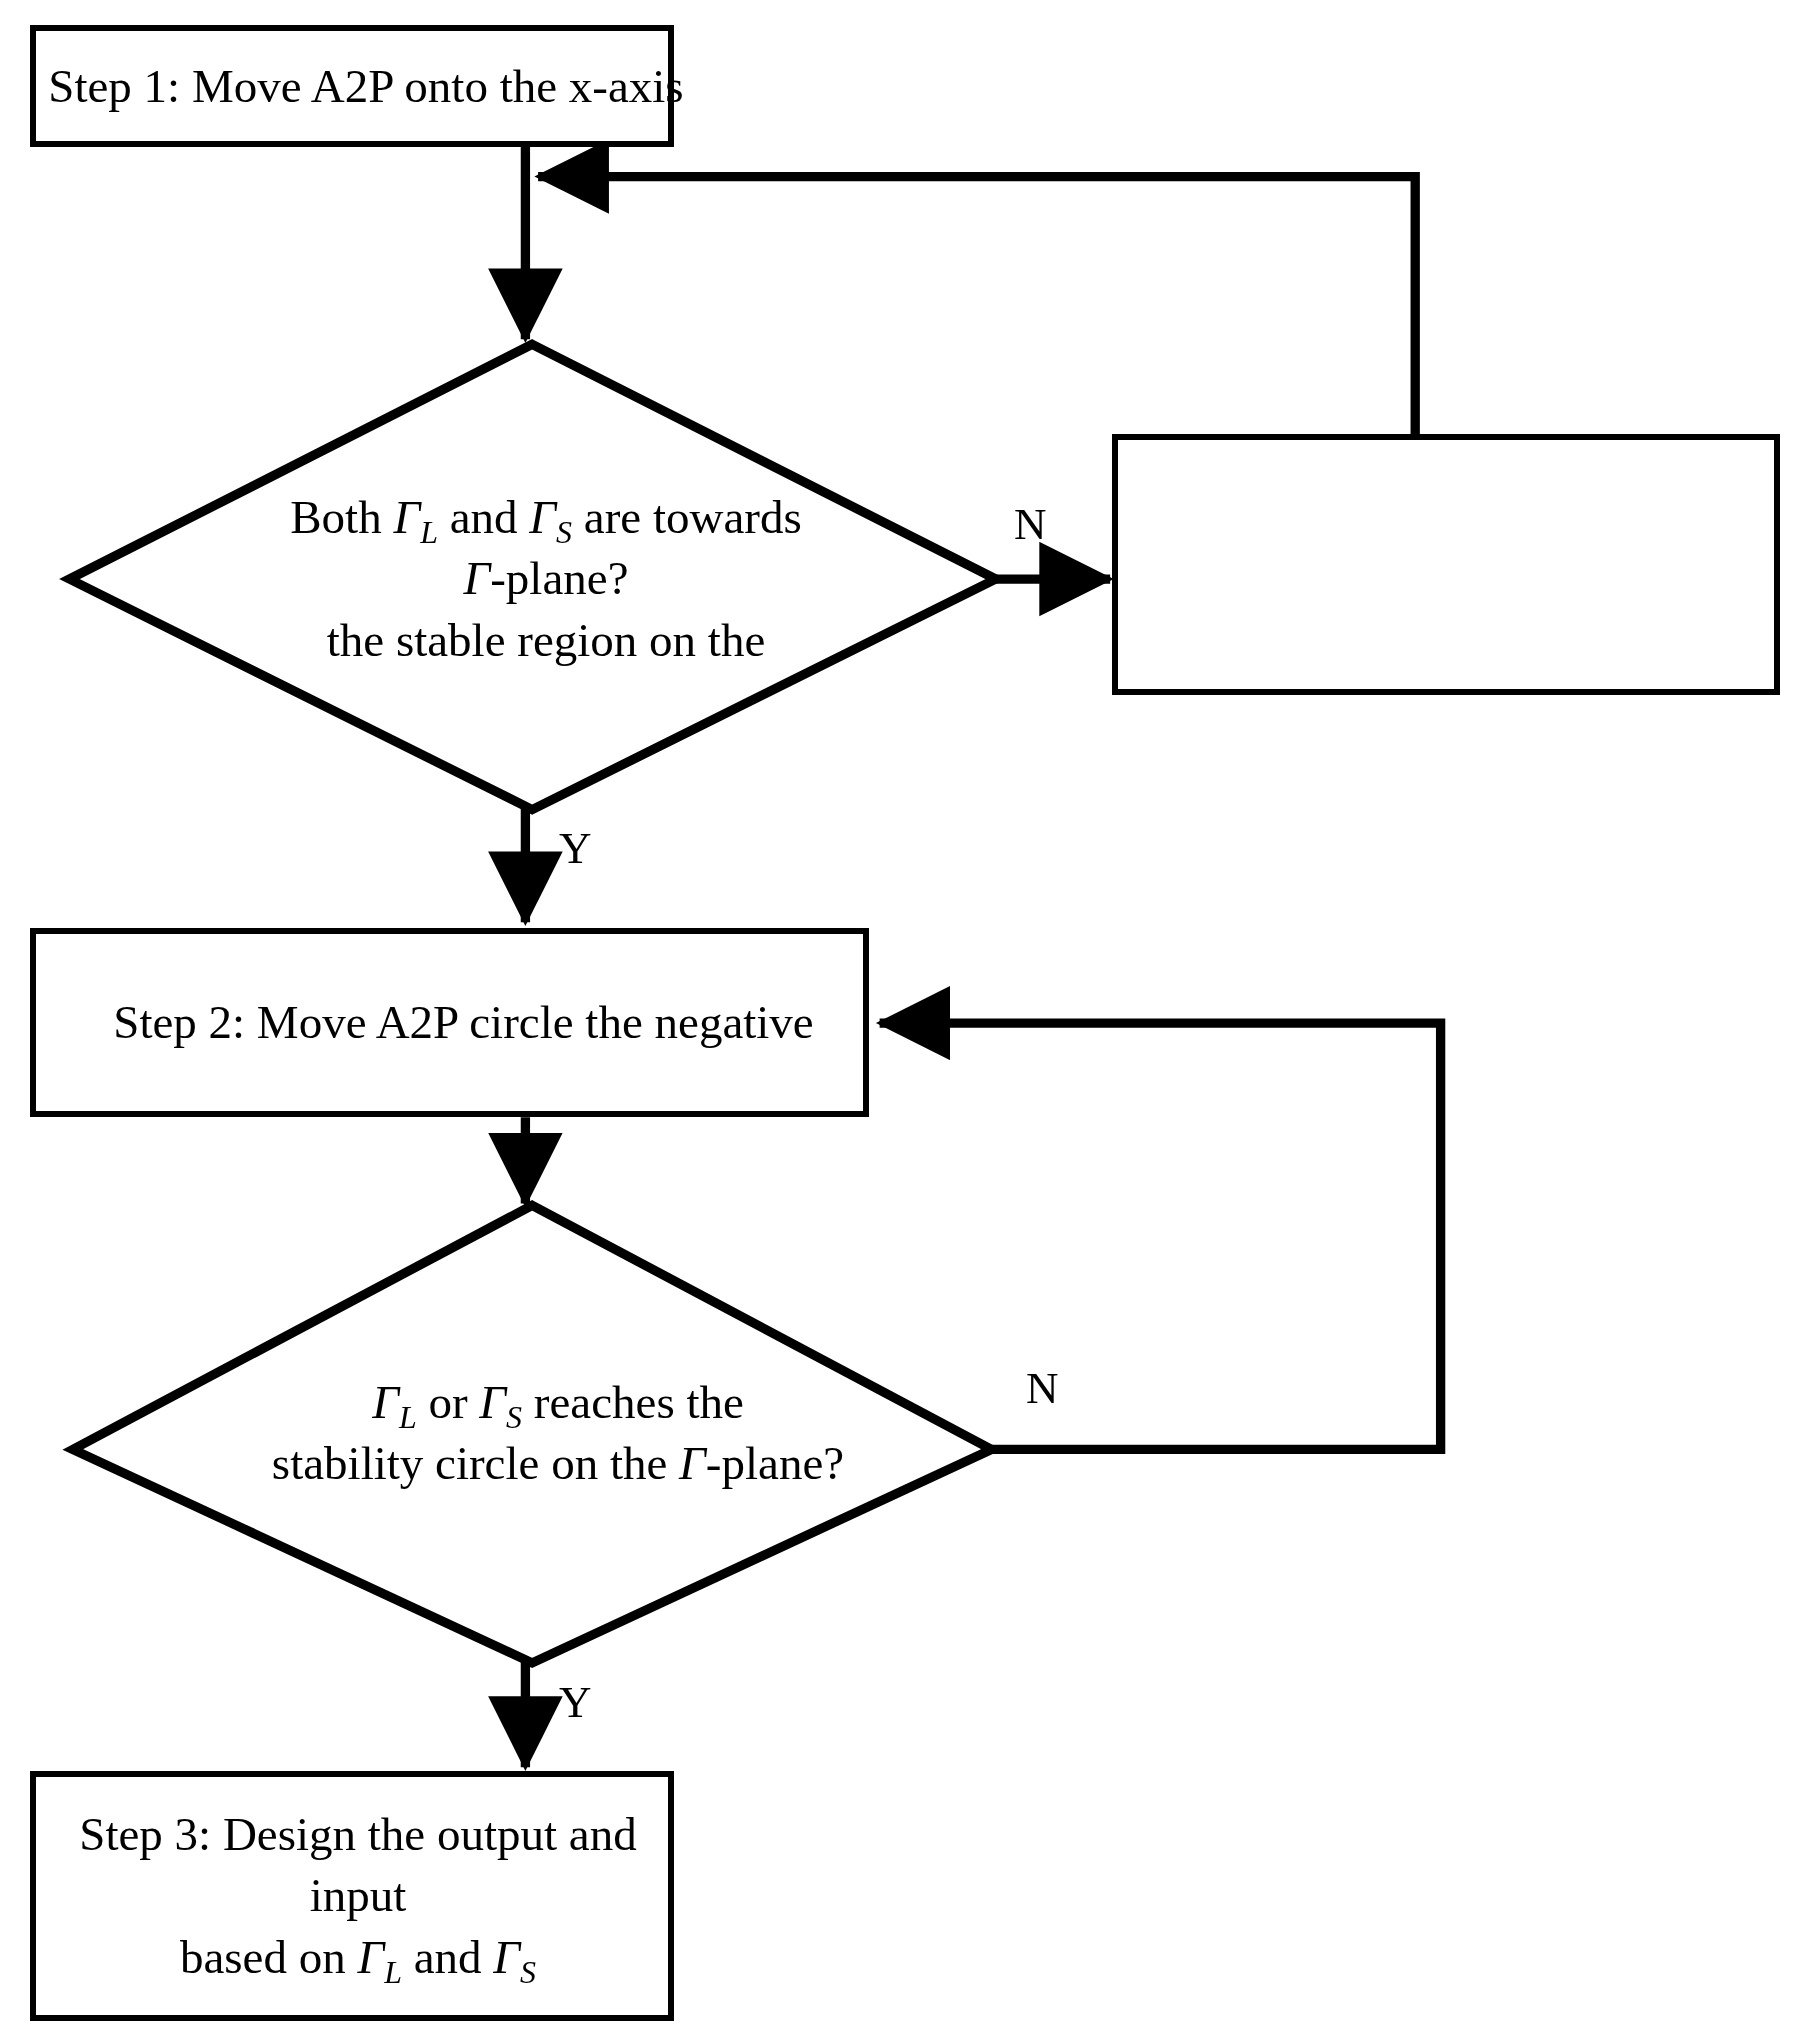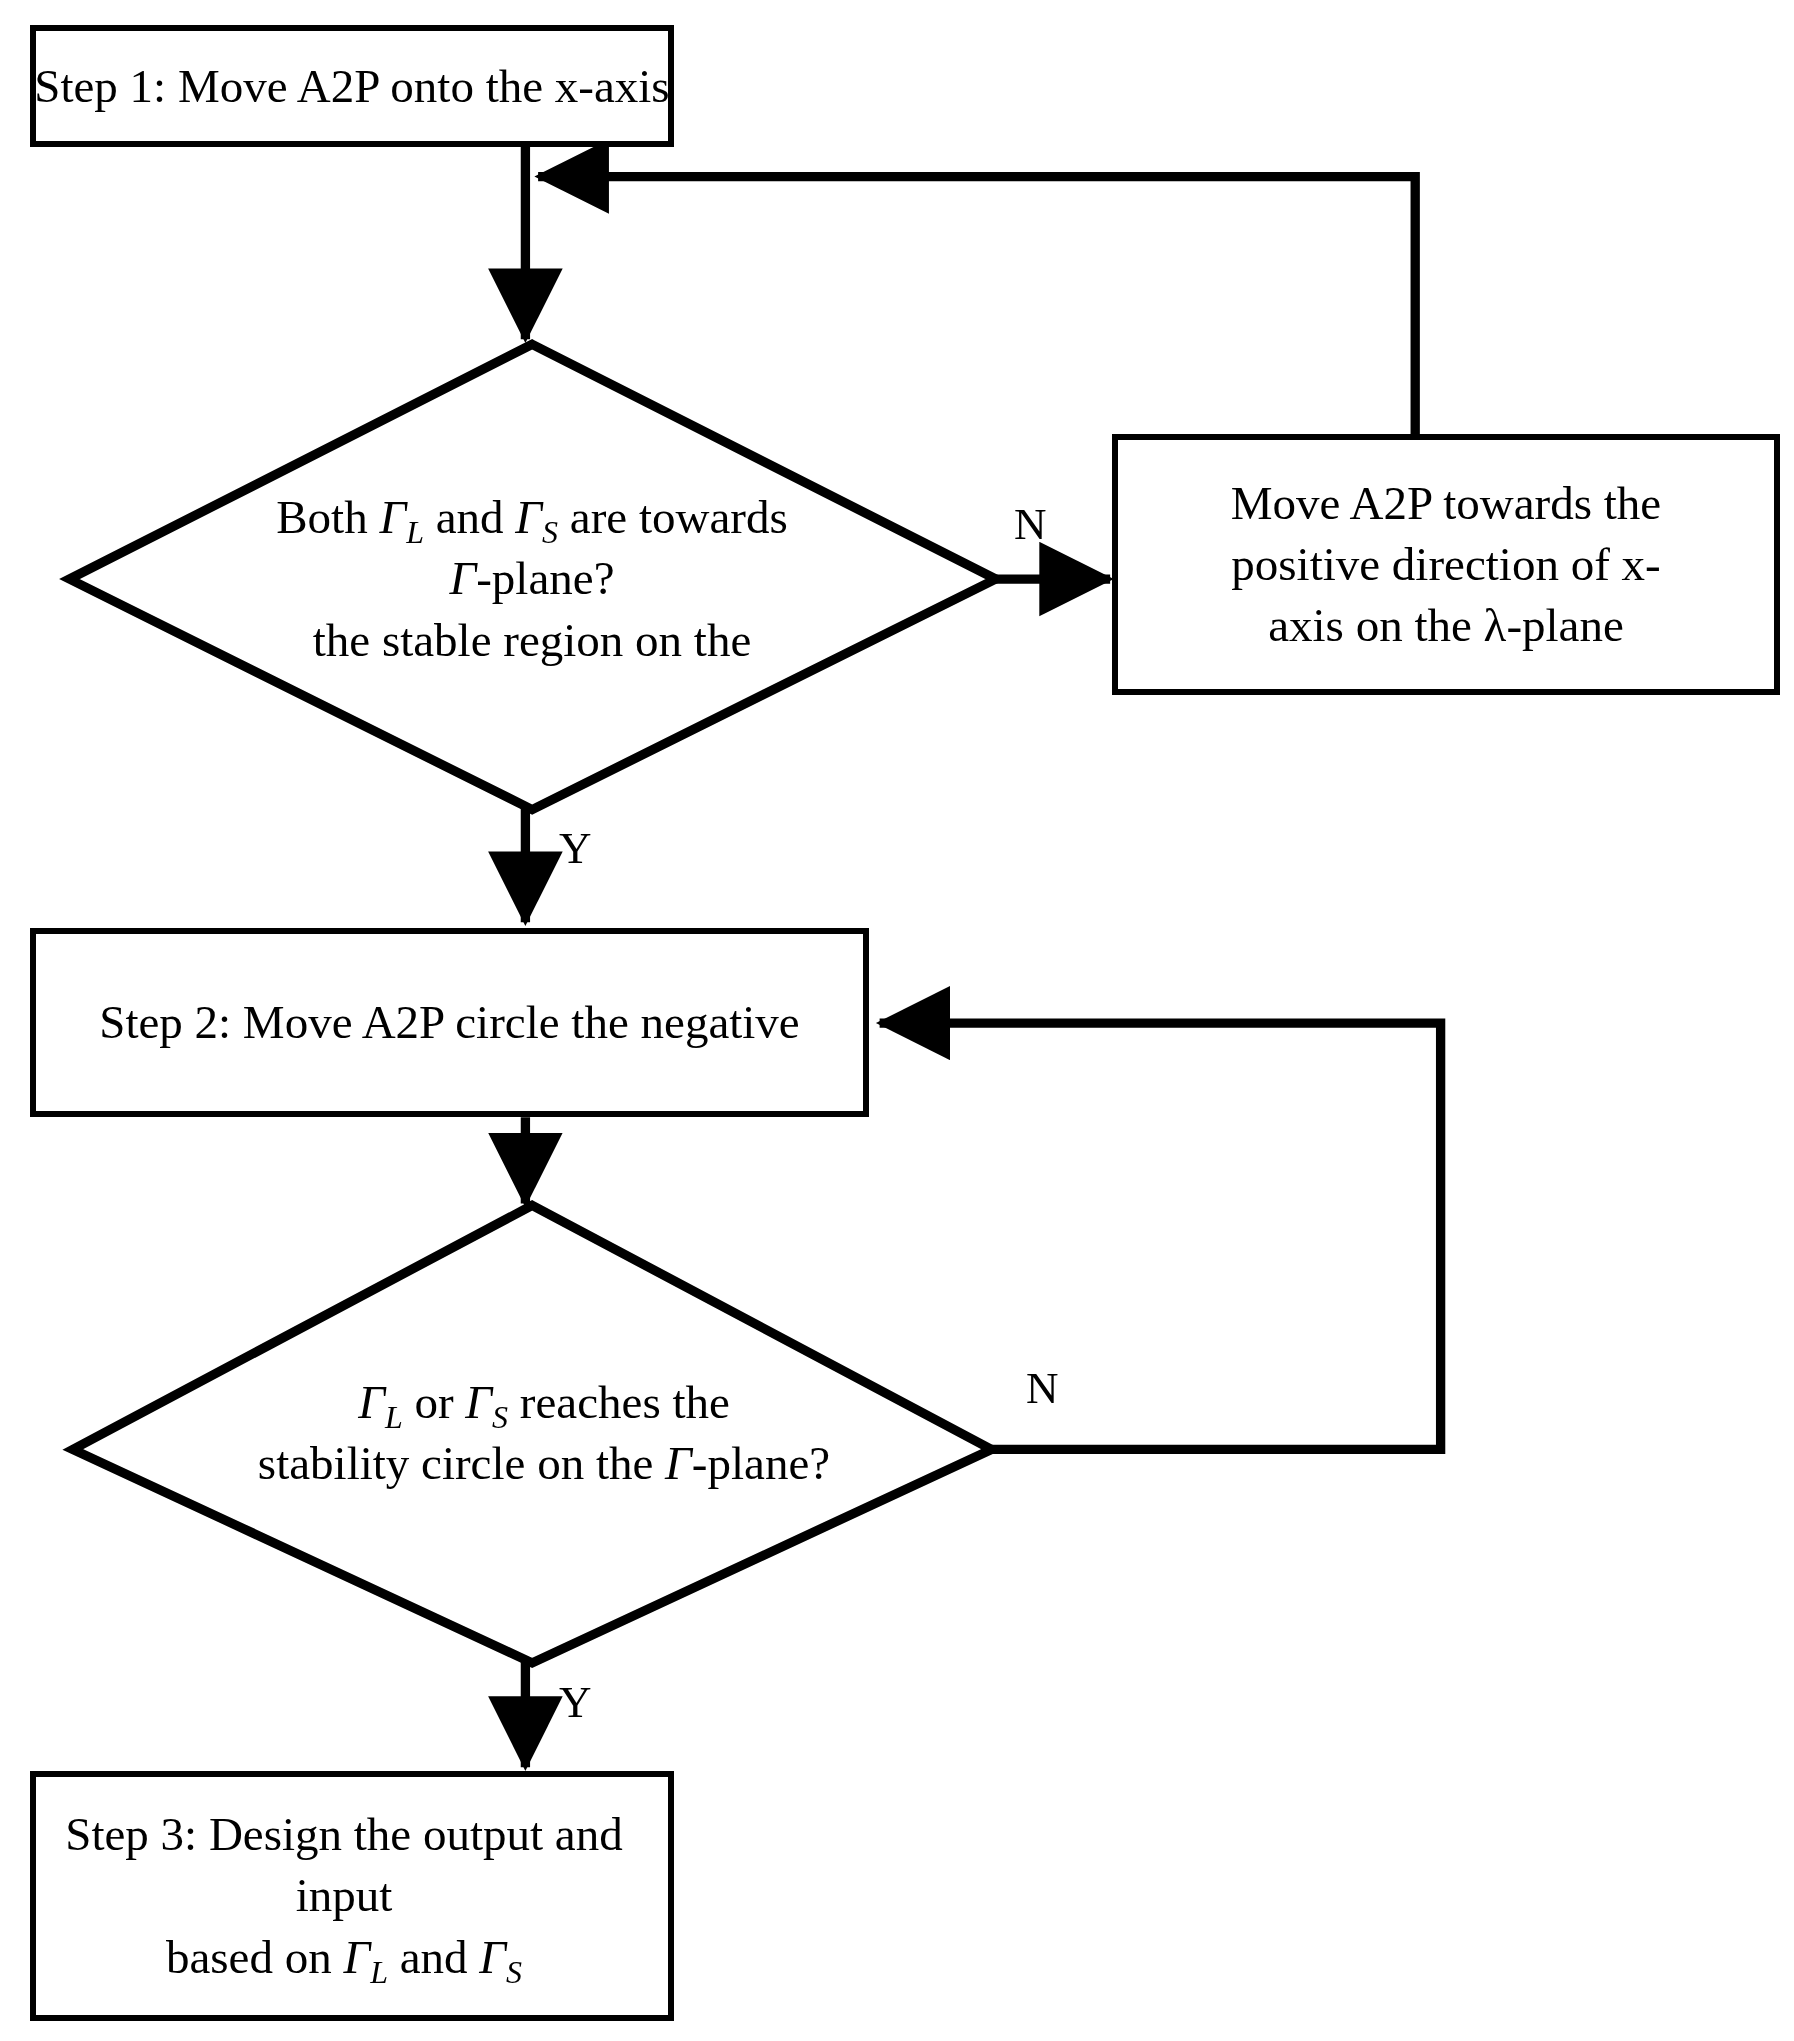--- a/index.html
+++ b/index.html
@@ -1,21 +1,21 @@
 <!DOCTYPE html>
 <html style="font-size:13.6px"><head>
 <meta charset="utf-8">
 <style>
   html,body{margin:0;padding:0;background:#ffffff;}
   body{width:1794px;height:2042px;position:relative;overflow:hidden;
        font-family:"Liberation Serif","DejaVu Serif",serif;color:#000;}
   #canvas{position:absolute;left:0;top:0;width:1794px;height:2042px;}
   svg.lines{position:absolute;left:0;top:0;width:1794px;height:2042px;overflow:visible;}
   .node-text{position:absolute;display:flex;align-items:center;justify-content:center;
-             text-align:center;line-height:1.30;font-size:47px;pointer-events:none;}
+             text-align:center;line-height:1.30;font-size:47px;pointer-events:none;margin-left:14px;}
   .proc-box{position:absolute;box-sizing:border-box;border:6px solid #000;background:#fff;}
   .edge-label{position:absolute;font-size:45px;line-height:1;}
   i.var{font-style:italic;}
   sub{font-size:0.68em;font-style:italic;vertical-align:-0.32em;line-height:0;}
 </style>
 </head>
 <body>
 
 <div id="canvas">
 
@@ -46,29 +46,20 @@
   </svg>
 
   <div class="proc-box" style="left:30px;top:25.4px;width:644px;height:122px;"></div>
   <div class="node-text" style="left:30px;top:25.4px;width:644px;height:122px;">
     <div>
       <div><span>Step 1: Move A2P onto the x-axis</span></div>
     </div>
   </div>
 
   <div class="proc-box" style="left:1112px;top:434px;width:668px;height:261px;"></div>
-  <div class="node-text" style="left:1112px;top:434px;width:668px;height:261px;">
-    <div>
-      <div><span>Move A2P towards the</span></div>
-      <div><span>positive direction of x-</span></div>
-      <div>
-        <span>axis on the </span><span>λ</span><span>-plane</span>
-      </div>
-    </div>
-  </div>
 
   <div class="proc-box" style="left:30px;top:928px;width:839px;height:189px;"></div>
   <div class="node-text" style="left:30px;top:928px;width:839px;height:189px;">
     <div>
       <div><span>Step 2: Move A2P circle the negative</span></div>
     </div>
   </div>
 
   <div class="proc-box" style="left:30px;top:1771px;width:644px;height:250px;"></div>
   <div class="node-text" style="left:22px;top:1771px;width:644px;height:250px;">

